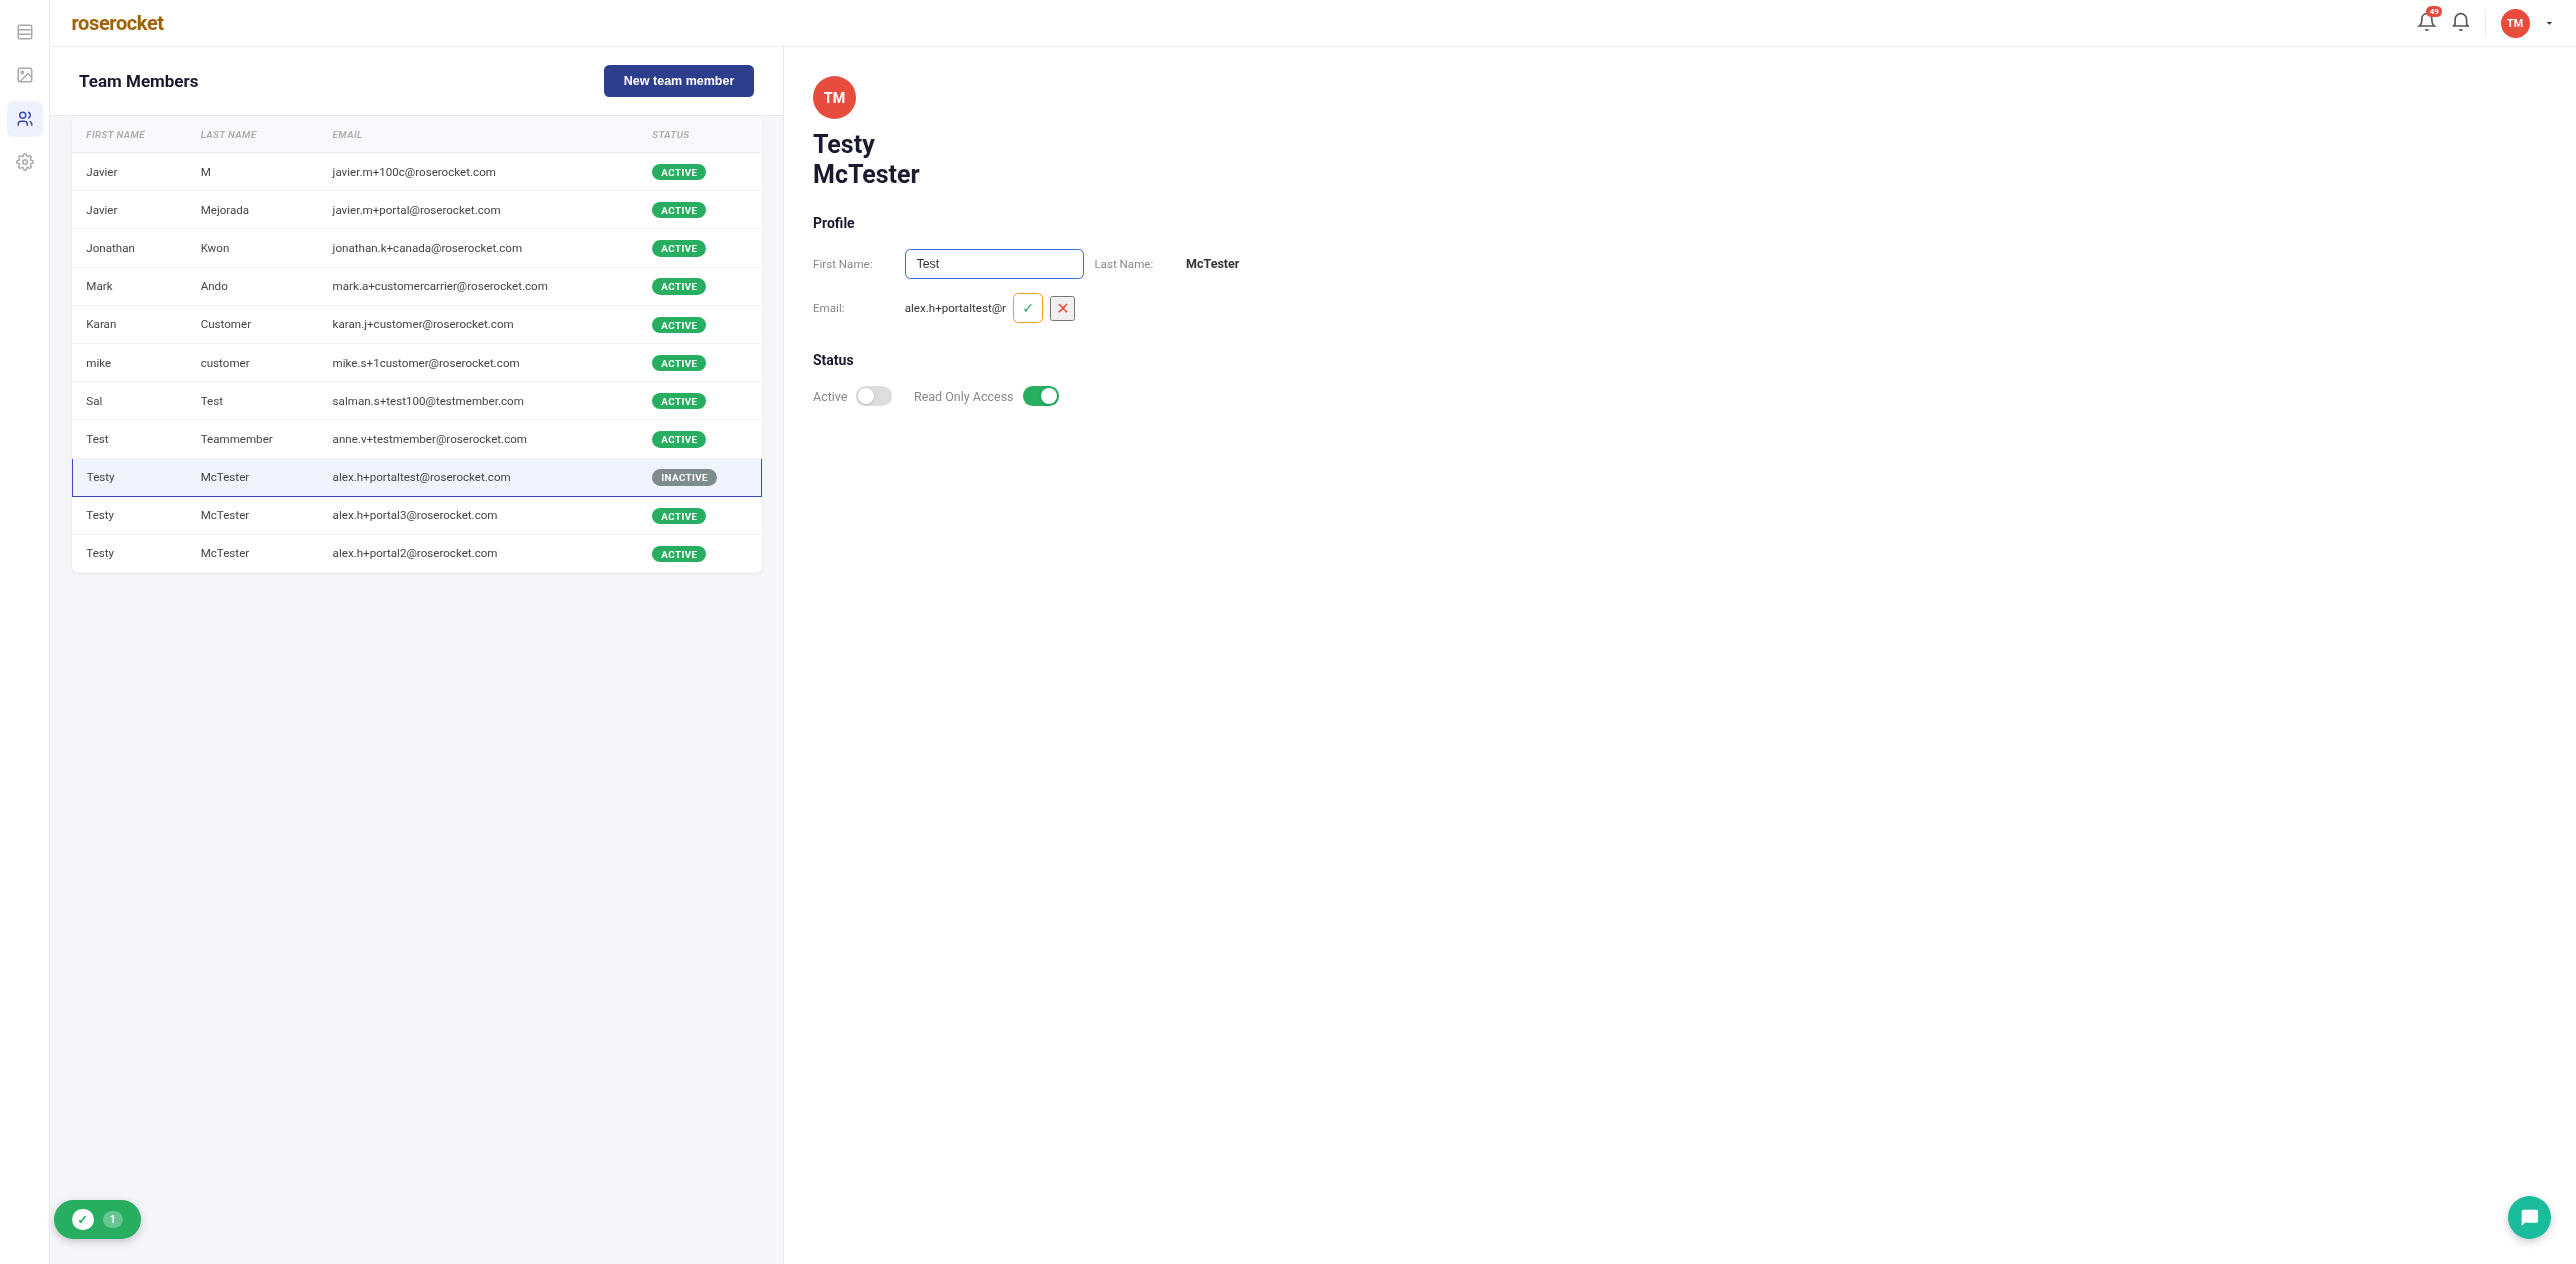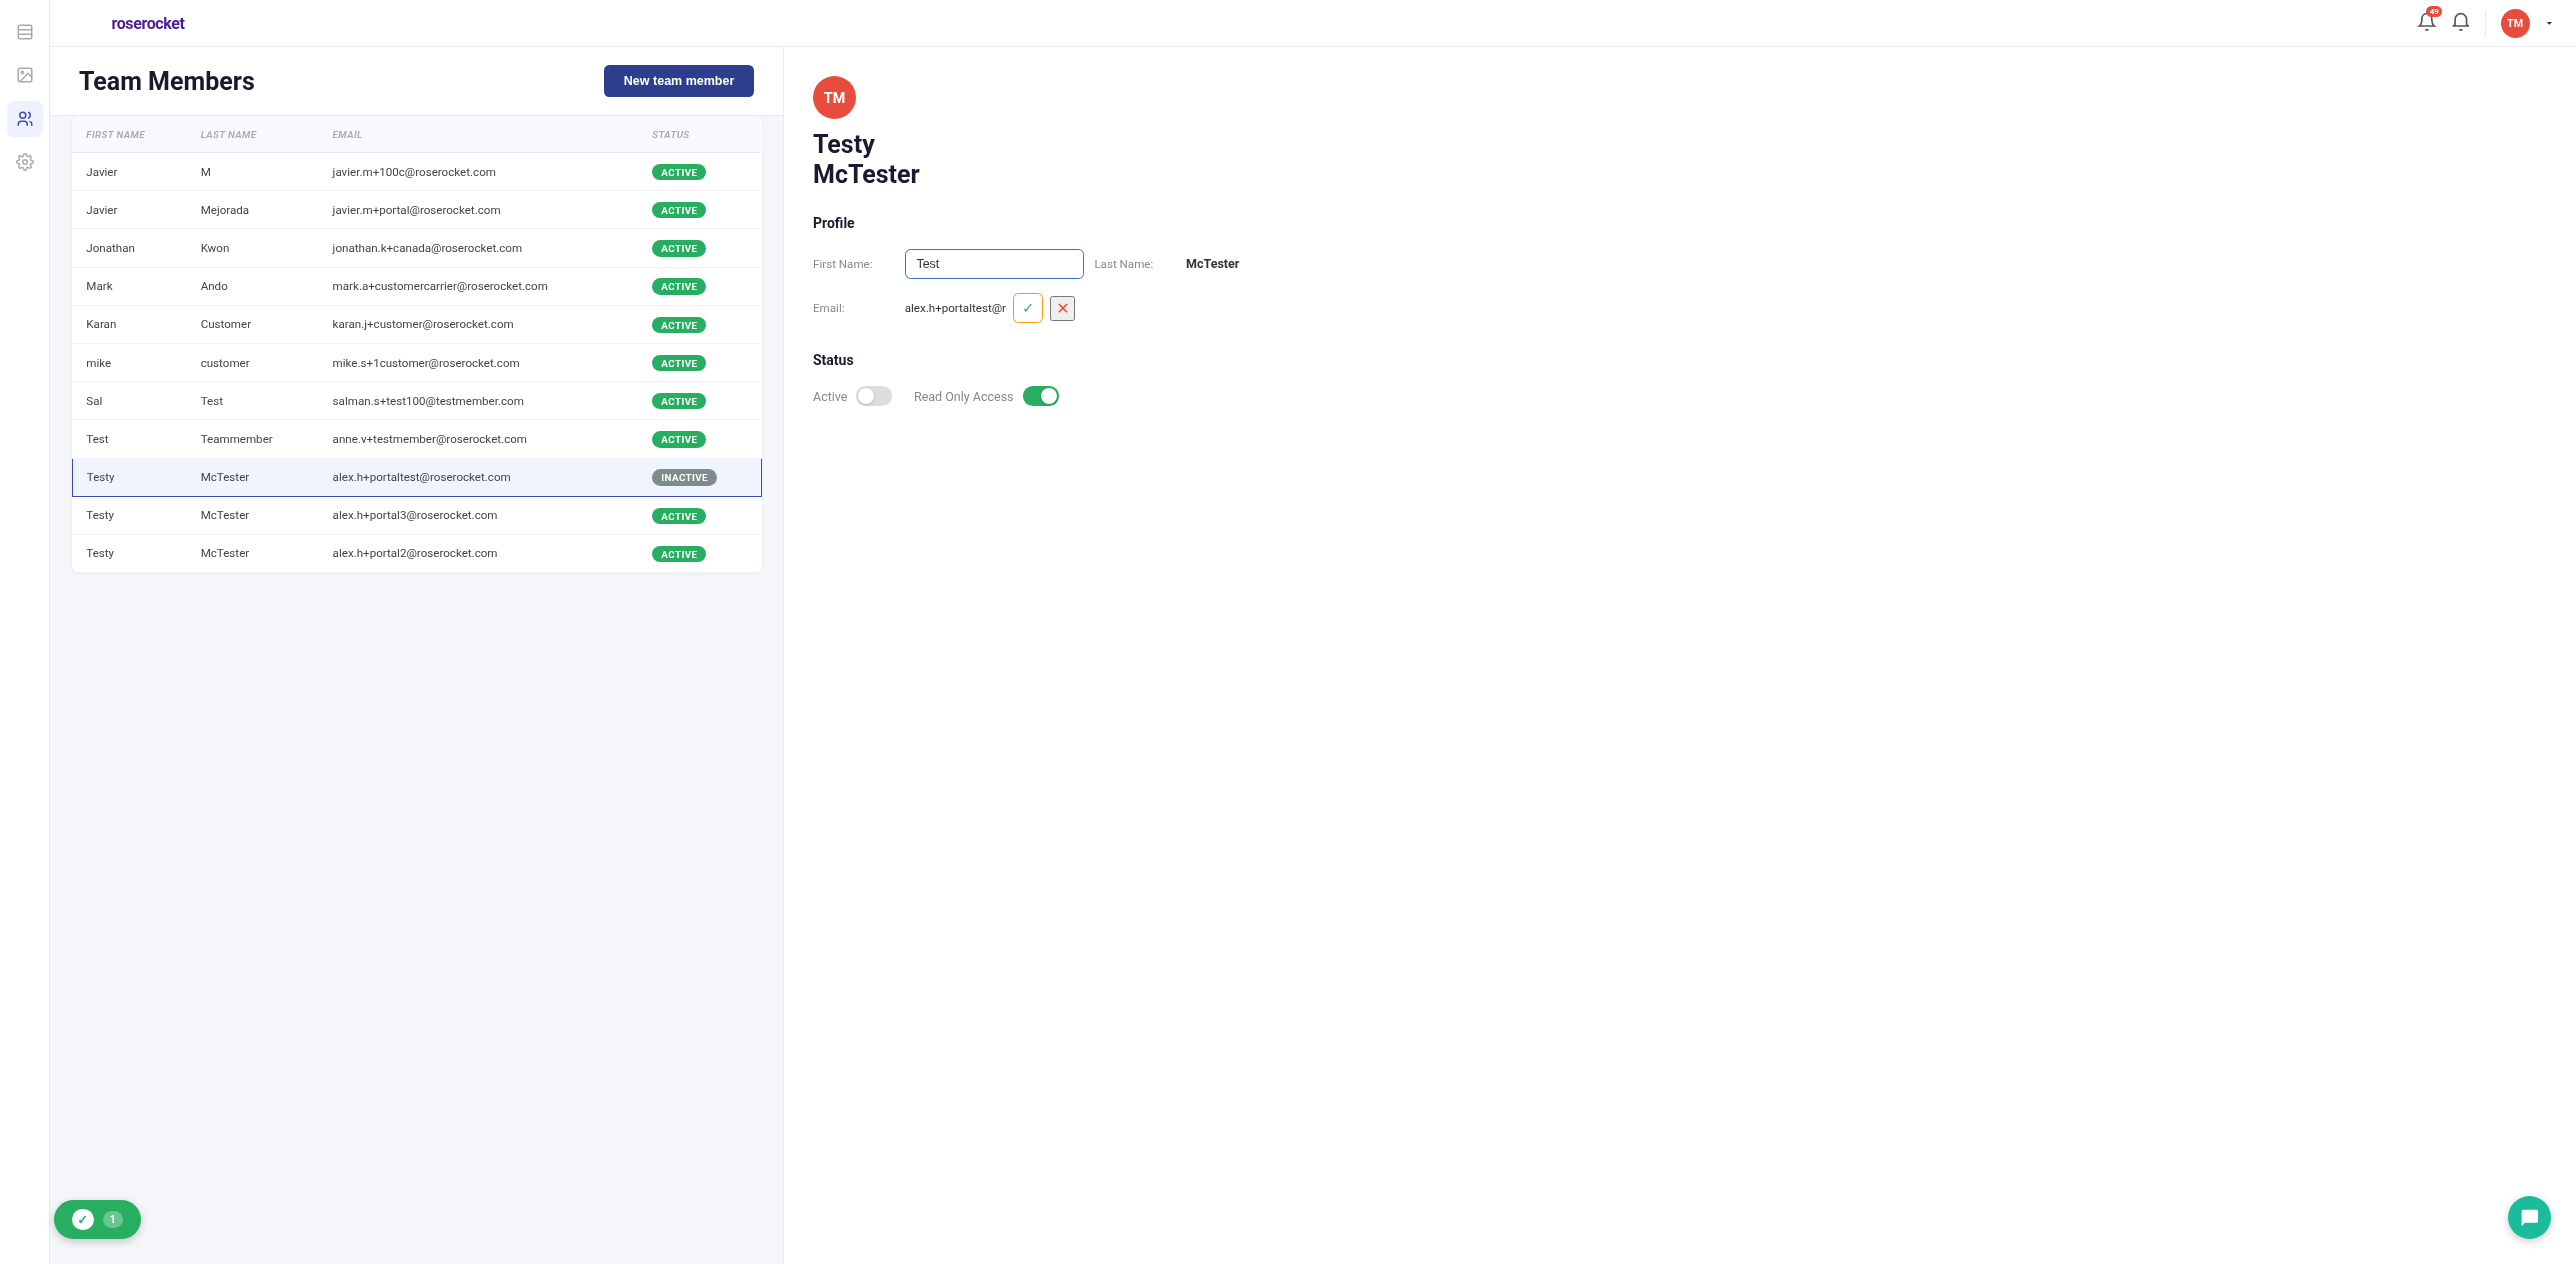--- a/index.html
+++ b/index.html
@@ -7,35 +7,35 @@
 
     
     .app-layout { display: flex; height: 100vh; }
     .sidebar { width: 50px; background: #fff; border-right: 0.9px solid #e8eaf0; display: flex; flex-direction: column; align-items: center; padding: 14.3px 0; gap: 7.2px; }
     .sidebar-icon { width: 36px; height: 36px; display: flex; align-items: center; justify-content: center; border-radius: 7.2px; cursor: pointer; color: #aaa; font-size: 16px; }
     .sidebar-icon.active { background: #eef2ff; color: #3b4ab8; }
     .main-content { flex: 1; display: flex; flex-direction: column; overflow: hidden; }
 
     
     .top-nav { background: #fff; border-bottom: 0.9px solid #e8eaf0; padding: 0 21.5px; height: 47px; display: flex; align-items: center; justify-content: space-between; }
-    .logo { color: #4c1d95; font-weight: 700; font-size: 16px; letter-spacing: -0.4px; margin-left: 40px; }
+    .logo { color: #a16207; font-weight: 700; font-size: 20px; letter-spacing: -0.4px; }
     .nav-right { display: flex; align-items: center; gap: 14.3px; }
     .notif-btn { position: relative; cursor: pointer; }
     .notif-badge { position: absolute; top: -5.4px; right: -5.4px; background: #e74c3c; color: #fff; font-size: 8px; border-radius: 9px; padding: 0.9px 3.6px; font-weight: 700; }
     .avatar-btn { width: 29px; height: 29px; border-radius: 50%; background: #e74c3c; color: #fff; display: flex; align-items: center; justify-content: center; font-size: 10.7px; font-weight: 700; cursor: pointer; }
     .nav-divider { width: 0.9px; height: 25px; background: #e8eaf0; }
 
     
     .page-body { flex: 1; display: flex; overflow: hidden; }
     .list-panel { flex: 0 0 733px; display: flex; flex-direction: column; background: #f5f6fa; overflow: hidden; }
     .detail-panel { flex: 1; background: #fff; border-left: 0.9px solid #e8eaf0; padding: 29px; overflow-y: auto; }
 
     
     .page-header { background: #fff; padding: 18px 29px; display: flex; align-items: center; justify-content: space-between; border-bottom: 0.9px solid #e8eaf0; }
-    .page-title { font-size: 25px; font-weight: 700; color: #1a1a2e; }
+    .page-title { font-size: 17px; font-weight: 700; color: #1a1a2e; }
     .new-btn { background: #2c3e8c; color: #fff; border: none; border-radius: 5.4px; padding: 9px 19.7px; font-size: 12.5px; font-weight: 600; cursor: pointer; }
 
     
     .filter-bar { padding: 14.3px 21.5px; display: flex; align-items: center; gap: 10.7px; background: #f5f6fa; }
     .filter-label { color: #888; font-size: 11.6px; }
     .status-filter { background: #fff; border: 0.9px solid #d9dde8; border-radius: 5.4px; padding: 5.4px 10.7px; font-size: 11.6px; cursor: pointer; display: flex; align-items: center; gap: 5.4px; }
     .status-filter strong { color: #2c3e8c; }
     .search-box { margin-left: auto; background: #fff; border: 0.9px solid #d9dde8; border-radius: 5.4px; padding: 6.3px 10.7px; display: flex; align-items: center; gap: 7.2px; width: 179px; }
     .search-box input { border: none; outline: none; font-size: 11.6px; color: #666; background: transparent; width: 100%; }
 

